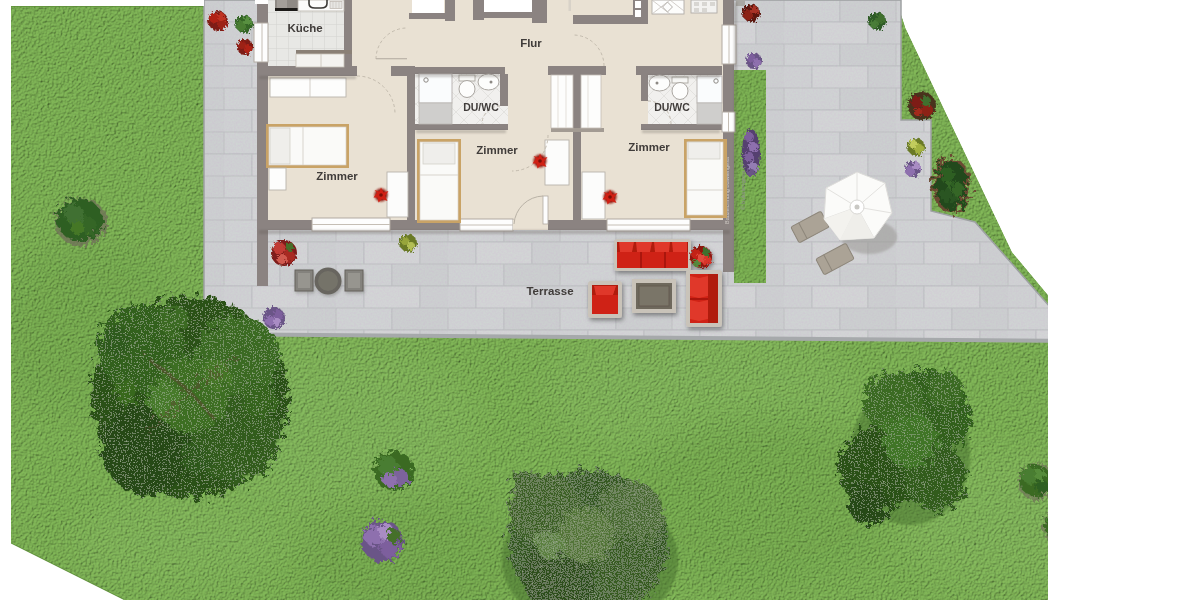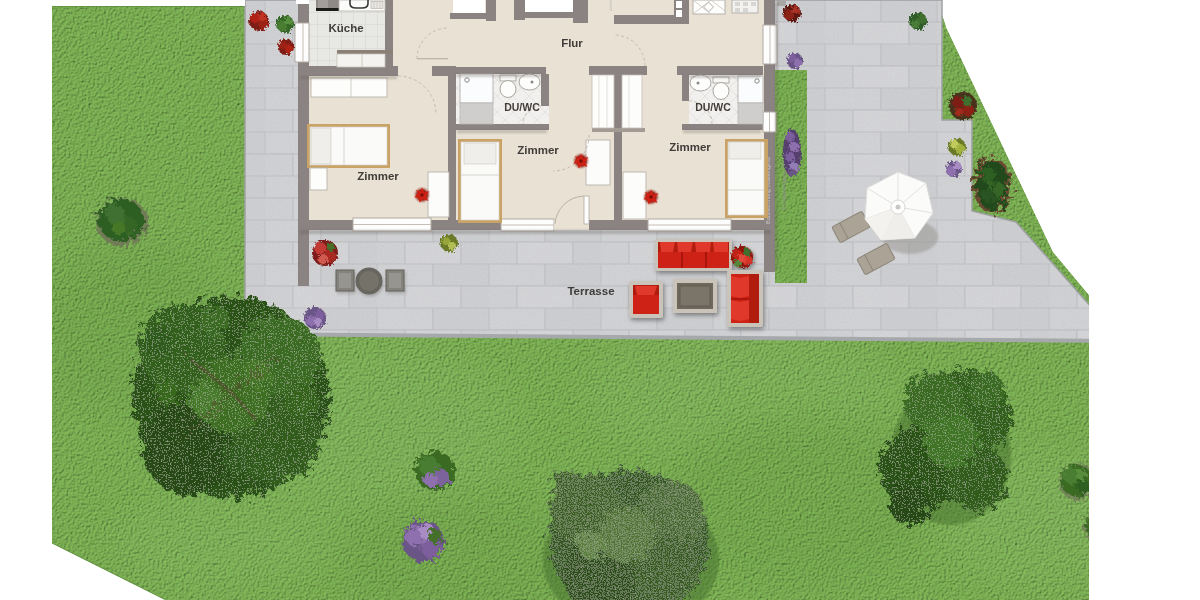--- a/index.html
+++ b/index.html
@@ -1,17 +1,17 @@
 <!DOCTYPE html>
 <html><head>
 <meta charset="utf-8">
 <style>
 html,body{margin:0;padding:0;background:#ffffff;}
 #stage{position:relative;width:1048px;height:600px;overflow:hidden;background:#ffffff;
-  font-family:"Liberation Sans", sans-serif;padding-left:41px;}
+  font-family:"Liberation Sans", sans-serif;}
 svg text{font-family:"Liberation Sans", sans-serif;}
 </style>
 </head>
 <body>
 <div id="stage">
 <svg width="1200" height="600" viewBox="0 0 1200 600" xmlns="http://www.w3.org/2000/svg">
 <defs>
   <filter id="grassf" x="-2%" y="-2%" width="104%" height="104%">
     <feTurbulence type="fractalNoise" baseFrequency="0.45 0.45" numOctaves="3" seed="11" result="n"></feTurbulence>
     <feDiffuseLighting in="n" lighting-color="#84bb5a" surfaceScale="1.6" result="l">

